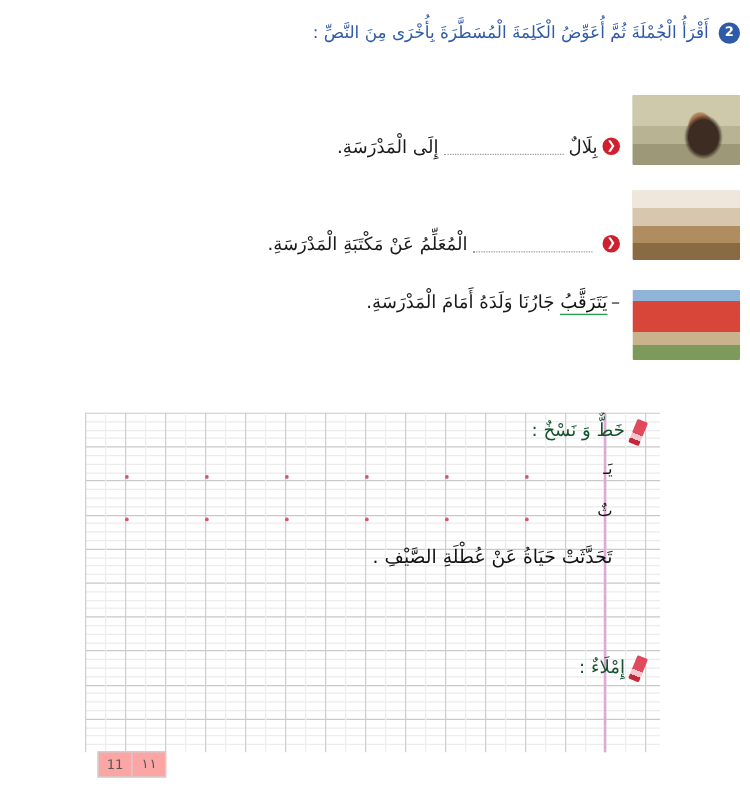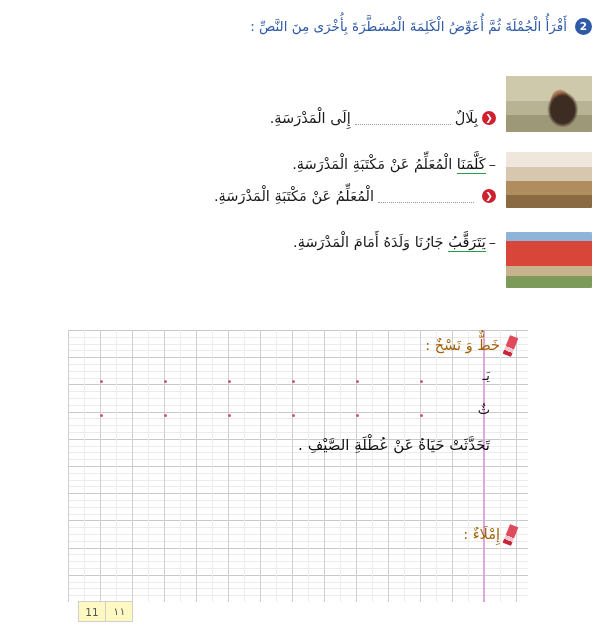--- a/index.html
+++ b/index.html
@@ -115,21 +115,21 @@
   .nb .margin{
     position:absolute;top:0;bottom:0;width:1.6px;background:#e0a8d8;
     left:415px;
   }
   .nb .dot{
     position:absolute;width:3px;height:3px;background:#d4546a;border-radius:50%;
   }
 
   .nb-label{
     position:absolute;direction:rtl;white-space:nowrap;
-    color:#a16207;font-size:14.5px;
+    color:#14532d;font-size:14.5px;
     font-family:"DejaVu Sans","Liberation Sans",sans-serif;
   }
   .nb-label.l1{right:28px;top:7px;}
   .nb-label.l2{right:28px;top:196px;}
   .pencil{
     position:absolute;width:9px;height:20px;
     background:linear-gradient(180deg,#e04a5c 0 58%, #f0c6cc 58% 80%, #c5263a 80% 100%);
     transform:rotate(22deg);border-radius:1px;
   }
   .pencil.p1{right:13px;top:6px;}
@@ -140,21 +140,21 @@
     color:#131313;font-size:15px;
     font-family:"DejaVu Sans","Liberation Sans",sans-serif;
   }
   .nb-hw.h1{right:38px;top:38px;font-size:13px;}
   .nb-hw.h2{right:38px;top:72px;font-size:13px;}
   .nb-hw.h3{right:38px;top:106px;}
 
   
   .pgnum{
     position:absolute;left:78px;top:601px;
-    display:flex;border:1px solid #cfcfcf;background:#fef9c3;
+    display:flex;border:1px solid #cfcfcf;background:#fca5a5;
     height:19px;
   }
   .pgnum span{
     display:flex;align-items:center;justify-content:center;
     width:26px;font-size:10.5px;color:#555;
   }
   .pgnum span+span{border-left:1px solid #cfcfcf;font-family:Liberation Mono, monospace;}
 </style>
 </head>
 <body>
@@ -176,23 +176,20 @@
         </div>
       <div class="rowline answer">
         <span class="arrow-badge">❮</span><span>بِلَالٌ</span><span class="blank"></span><span>إِلَى الْمَدْرَسَةِ.</span>
       </div>
     </div>
 
     <div class="grp g2">
       <div class="thumb">
           <div class="ph ph2"></div>
         </div>
-      <div class="rowline model">
-        <span class="dash">–</span><span></span><span class="under">كَلَّمَنَا</span><span> الْمُعَلِّمُ عَنْ مَكْتَبَةِ الْمَدْرَسَةِ.</span>
-      </div>
       <div class="rowline answer">
         <span class="arrow-badge">❮</span><span></span><span class="blank"></span><span>الْمُعَلِّمُ عَنْ مَكْتَبَةِ الْمَدْرَسَةِ.</span>
       </div>
     </div>
 
     <div class="grp g3">
       <div class="thumb">
           <div class="ph ph3"></div>
         </div>
       <div class="rowline model">

